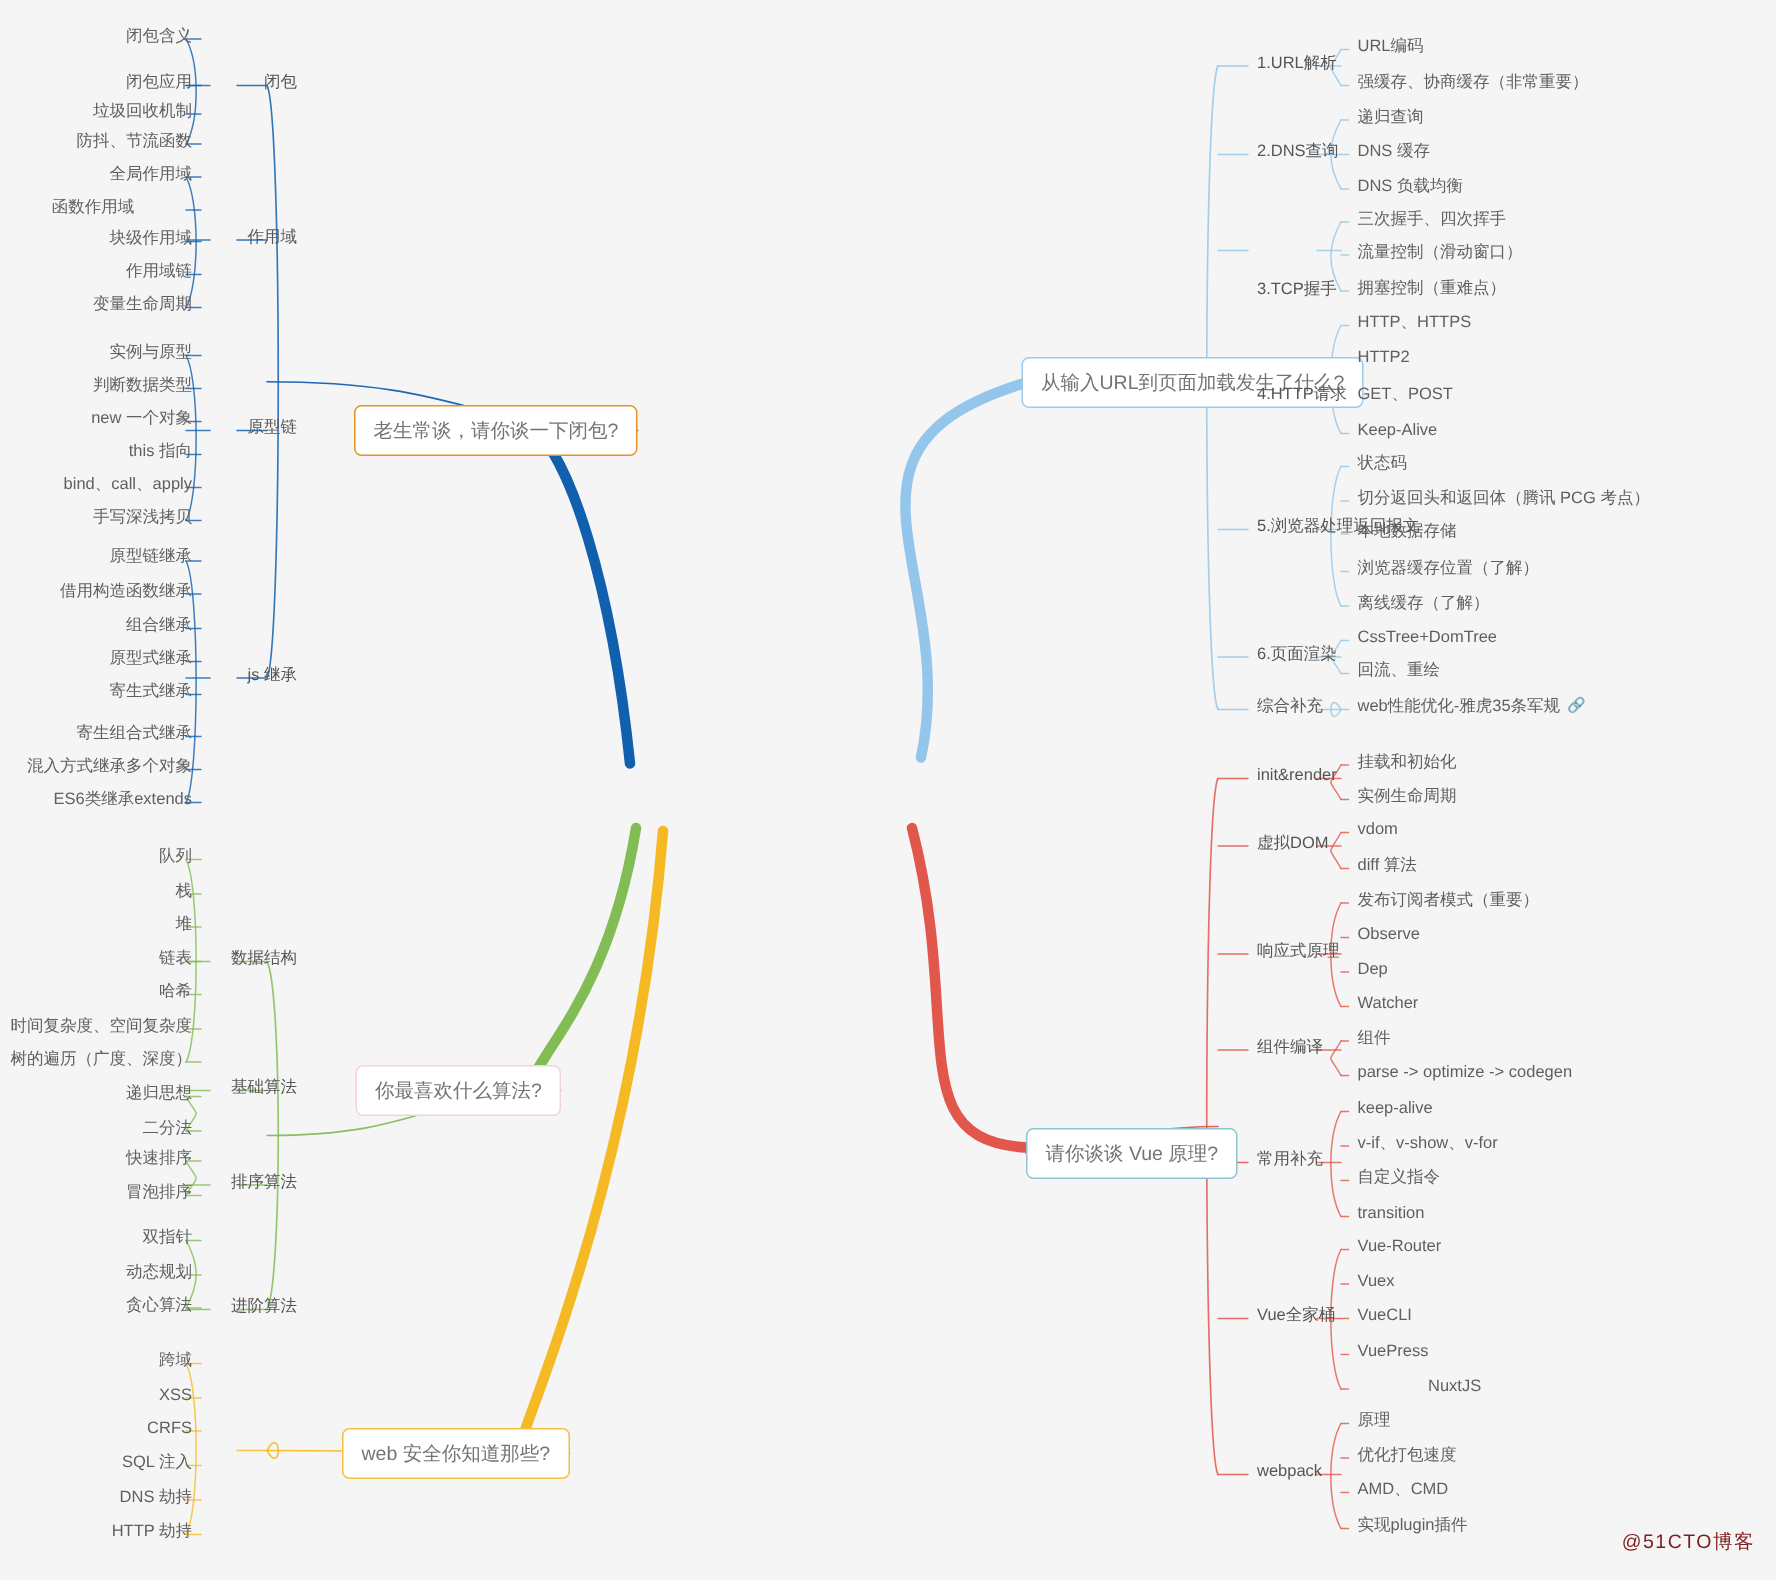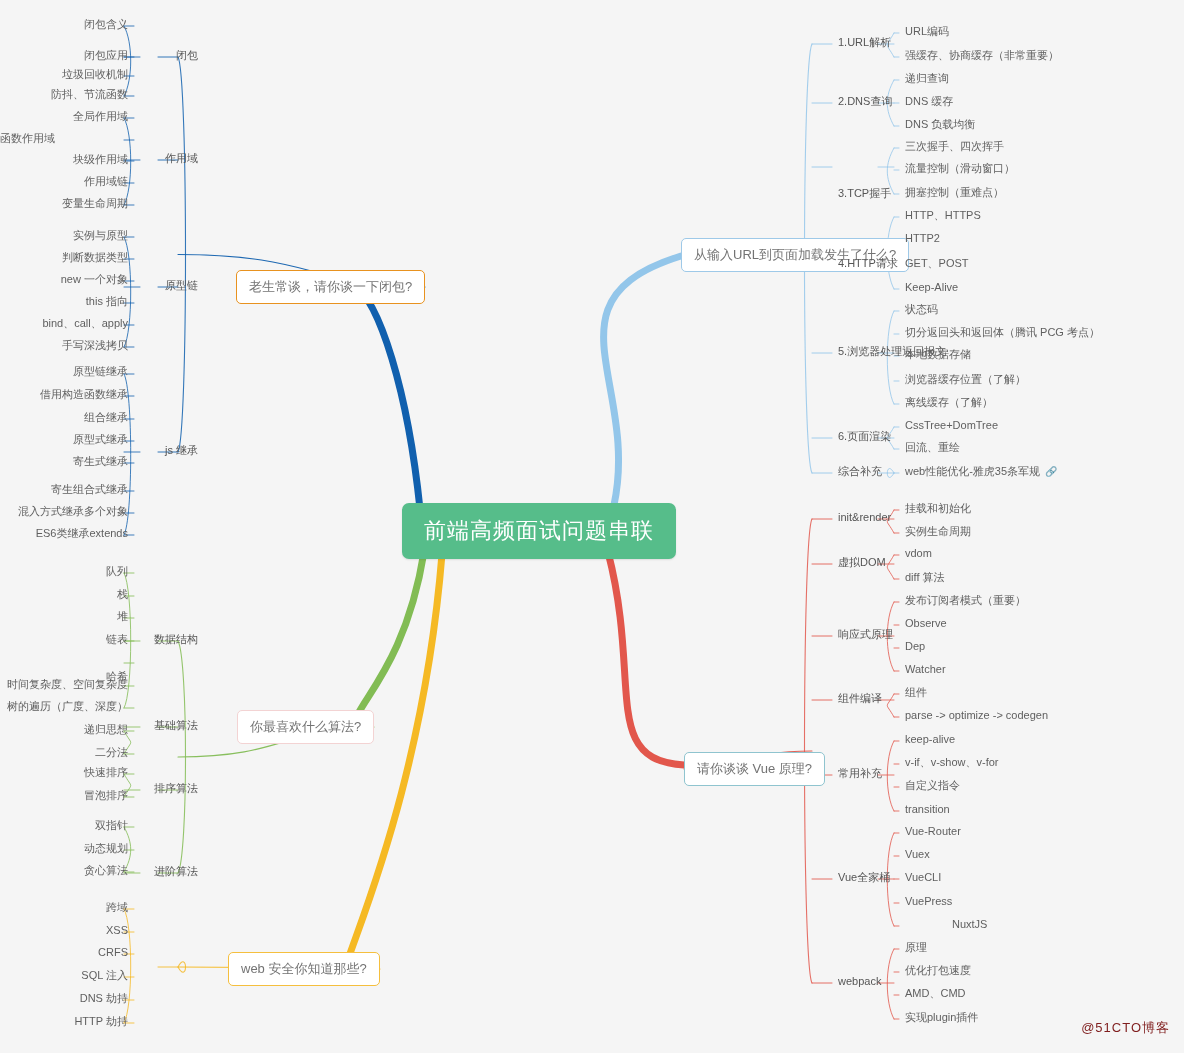--- a/index.html
+++ b/index.html
@@ -233,21 +233,21 @@
     </svg>
   <div id="layer">
       <div class="topic orange" style="left: 236px; top: 270px;">老生常谈，请你谈一下闭包?</div>
       <div class="node mid" style="top: 50px; left: 0px; width: 198px; text-align: right;">闭包</div>
       <div class="node leaf" style="top: 19px; left: 0px; width: 128px; text-align: right;">闭包含义</div>
       <div class="node leaf" style="top: 50px; left: 0px; width: 128px; text-align: right;">闭包应用</div>
       <div class="node leaf" style="top: 69px; left: 0px; width: 128px; text-align: right;">垃圾回收机制</div>
       <div class="node leaf" style="top: 89px; left: 0px; width: 128px; text-align: right;">防抖、节流函数</div>
       <div class="node mid" style="top: 153px; left: 0px; width: 198px; text-align: right;">作用域</div>
       <div class="node leaf" style="top: 111px; left: 0px; width: 128px; text-align: right;">全局作用域</div>
-      <div class="node leaf" style="top: 133px; left: 0px; width: 124px; text-align: left;">函数作用域</div>
+      <div class="node leaf" style="top: 133px; left: 0px; width: 124px; text-align: center;">函数作用域</div>
       <div class="node leaf" style="top: 154px; left: 0px; width: 128px; text-align: right;">块级作用域</div>
       <div class="node leaf" style="top: 176px; left: 0px; width: 128px; text-align: right;">作用域链</div>
       <div class="node leaf" style="top: 198px; left: 0px; width: 128px; text-align: right;">变量生命周期</div>
       <div class="node mid" style="top: 280px; left: 0px; width: 198px; text-align: right;">原型链</div>
       <div class="node leaf" style="top: 230px; left: 0px; width: 128px; text-align: right;">实例与原型</div>
       <div class="node leaf" style="top: 252px; left: 0px; width: 128px; text-align: right;">判断数据类型</div>
       <div class="node leaf" style="top: 274px; left: 0px; width: 128px; text-align: right;">new 一个对象</div>
       <div class="node leaf" style="top: 296px; left: 0px; width: 128px; text-align: right;">this 指向</div>
       <div class="node leaf" style="top: 318px; left: 0px; width: 128px; text-align: right;">bind、call、apply</div>
       <div class="node leaf" style="top: 340px; left: 0px; width: 128px; text-align: right;">手写深浅拷贝</div>
@@ -259,21 +259,21 @@
       <div class="node leaf" style="top: 456px; left: 0px; width: 128px; text-align: right;">寄生式继承</div>
       <div class="node leaf" style="top: 484px; left: 0px; width: 128px; text-align: right;">寄生组合式继承</div>
       <div class="node leaf" style="top: 506px; left: 0px; width: 128px; text-align: right;">混入方式继承多个对象</div>
       <div class="node leaf" style="top: 528px; left: 0px; width: 128px; text-align: right;">ES6类继承extends</div>
       <div class="topic green" style="left: 237px; top: 710px;">你最喜欢什么算法?</div>
       <div class="node mid" style="top: 634px; left: 0px; width: 198px; text-align: right;">数据结构</div>
       <div class="node leaf" style="top: 566px; left: 0px; width: 128px; text-align: right;">队列</div>
       <div class="node leaf" style="top: 589px; left: 0px; width: 128px; text-align: right;">栈</div>
       <div class="node leaf" style="top: 611px; left: 0px; width: 128px; text-align: right;">堆</div>
       <div class="node leaf" style="top: 634px; left: 0px; width: 128px; text-align: right;">链表</div>
-      <div class="node leaf" style="top: 656px; left: 0px; width: 128px; text-align: right; margin-top: 15px;">哈希</div>
+      <div class="node leaf" style="top: 656px; left: 0px; width: 128px; text-align: right;">哈希</div>
       <div class="node leaf" style="top: 679px; left: 0px; width: 128px; text-align: right;">时间复杂度、空间复杂度</div>
       <div class="node leaf" style="top: 701px; left: 0px; width: 128px; text-align: right;">树的遍历（广度、深度）</div>
       <div class="node mid" style="top: 720px; left: 0px; width: 198px; text-align: right;">基础算法</div>
       <div class="node leaf" style="top: 724px; left: 0px; width: 128px; text-align: right;">递归思想</div>
       <div class="node leaf" style="top: 747px; left: 0px; width: 128px; text-align: right;">二分法</div>
       <div class="node mid" style="top: 783px; left: 0px; width: 198px; text-align: right;">排序算法</div>
       <div class="node leaf" style="top: 767px; left: 0px; width: 128px; text-align: right;">快速排序</div>
       <div class="node leaf" style="top: 790px; left: 0px; width: 128px; text-align: right;">冒泡排序</div>
       <div class="node mid" style="top: 866px; left: 0px; width: 198px; text-align: right;">进阶算法</div>
       <div class="node leaf" style="top: 820px; left: 0px; width: 128px; text-align: right;">双指针</div>
@@ -340,16 +340,15 @@
       <div class="node leaf" style="top: 872px; left: 905px;">VueCLI</div>
       <div class="node leaf" style="top: 896px; left: 905px;">VuePress</div>
       <div class="node leaf" style="top: 919px; left: 952px;">NuxtJS</div>
       <div class="node mid" style="top: 976px; left: 838px;">webpack</div>
       <div class="node leaf" style="top: 942px; left: 905px;">原理</div>
       <div class="node leaf" style="top: 965px; left: 905px;">优化打包速度</div>
       <div class="node leaf" style="top: 988px; left: 905px;">AMD、CMD</div>
       <div class="node leaf" style="top: 1012px; left: 905px;">实现plugin插件</div>
     </div>
 
-  <div class="center-node" style="left:402px;top:503px;">前端高频面试问题串联</div>
 
   <div class="watermark">@51CTO博客</div>
 </div>
 
 </body></html>

